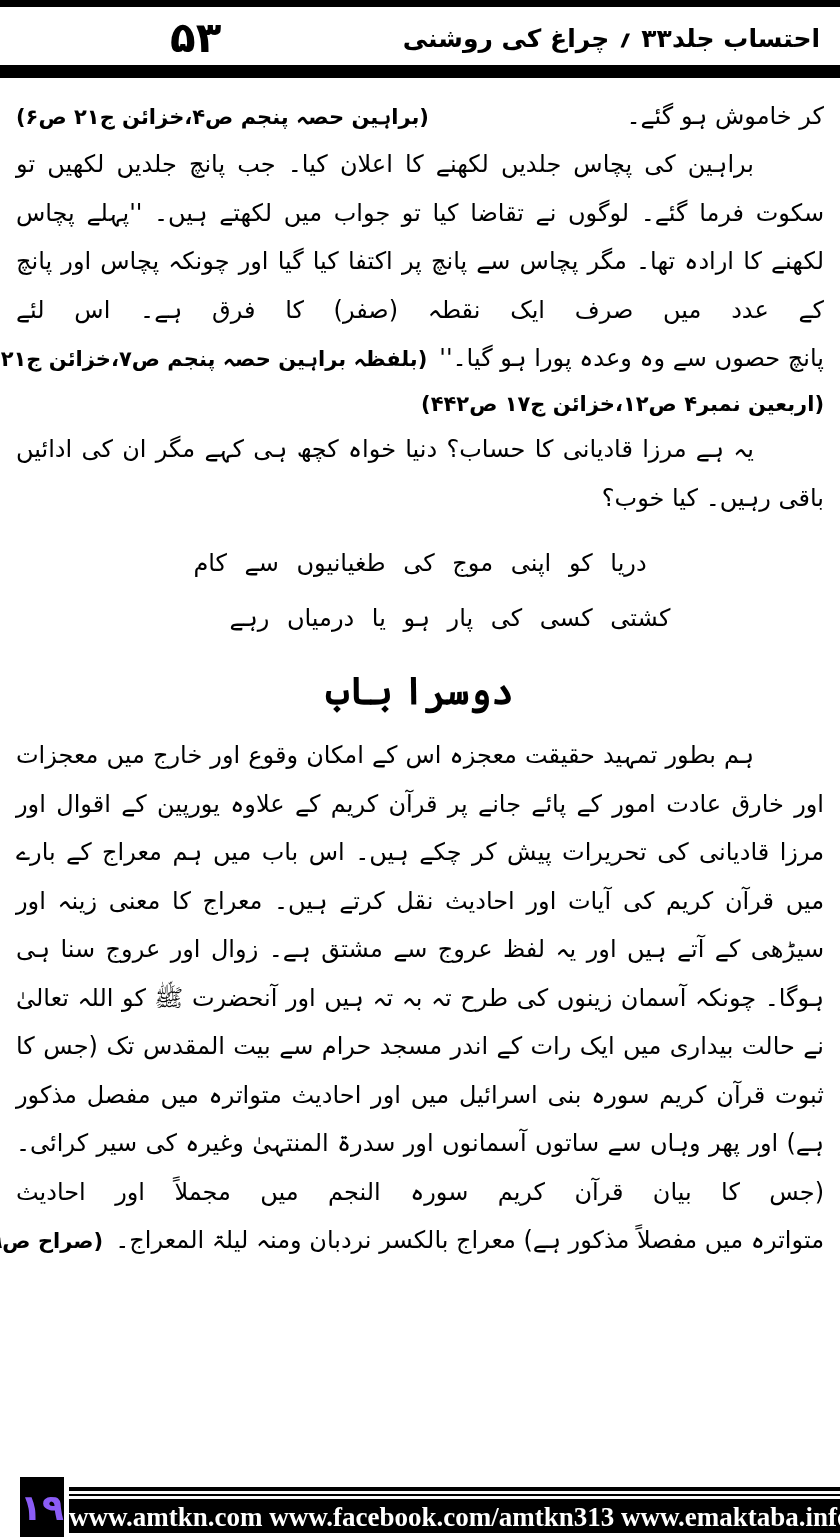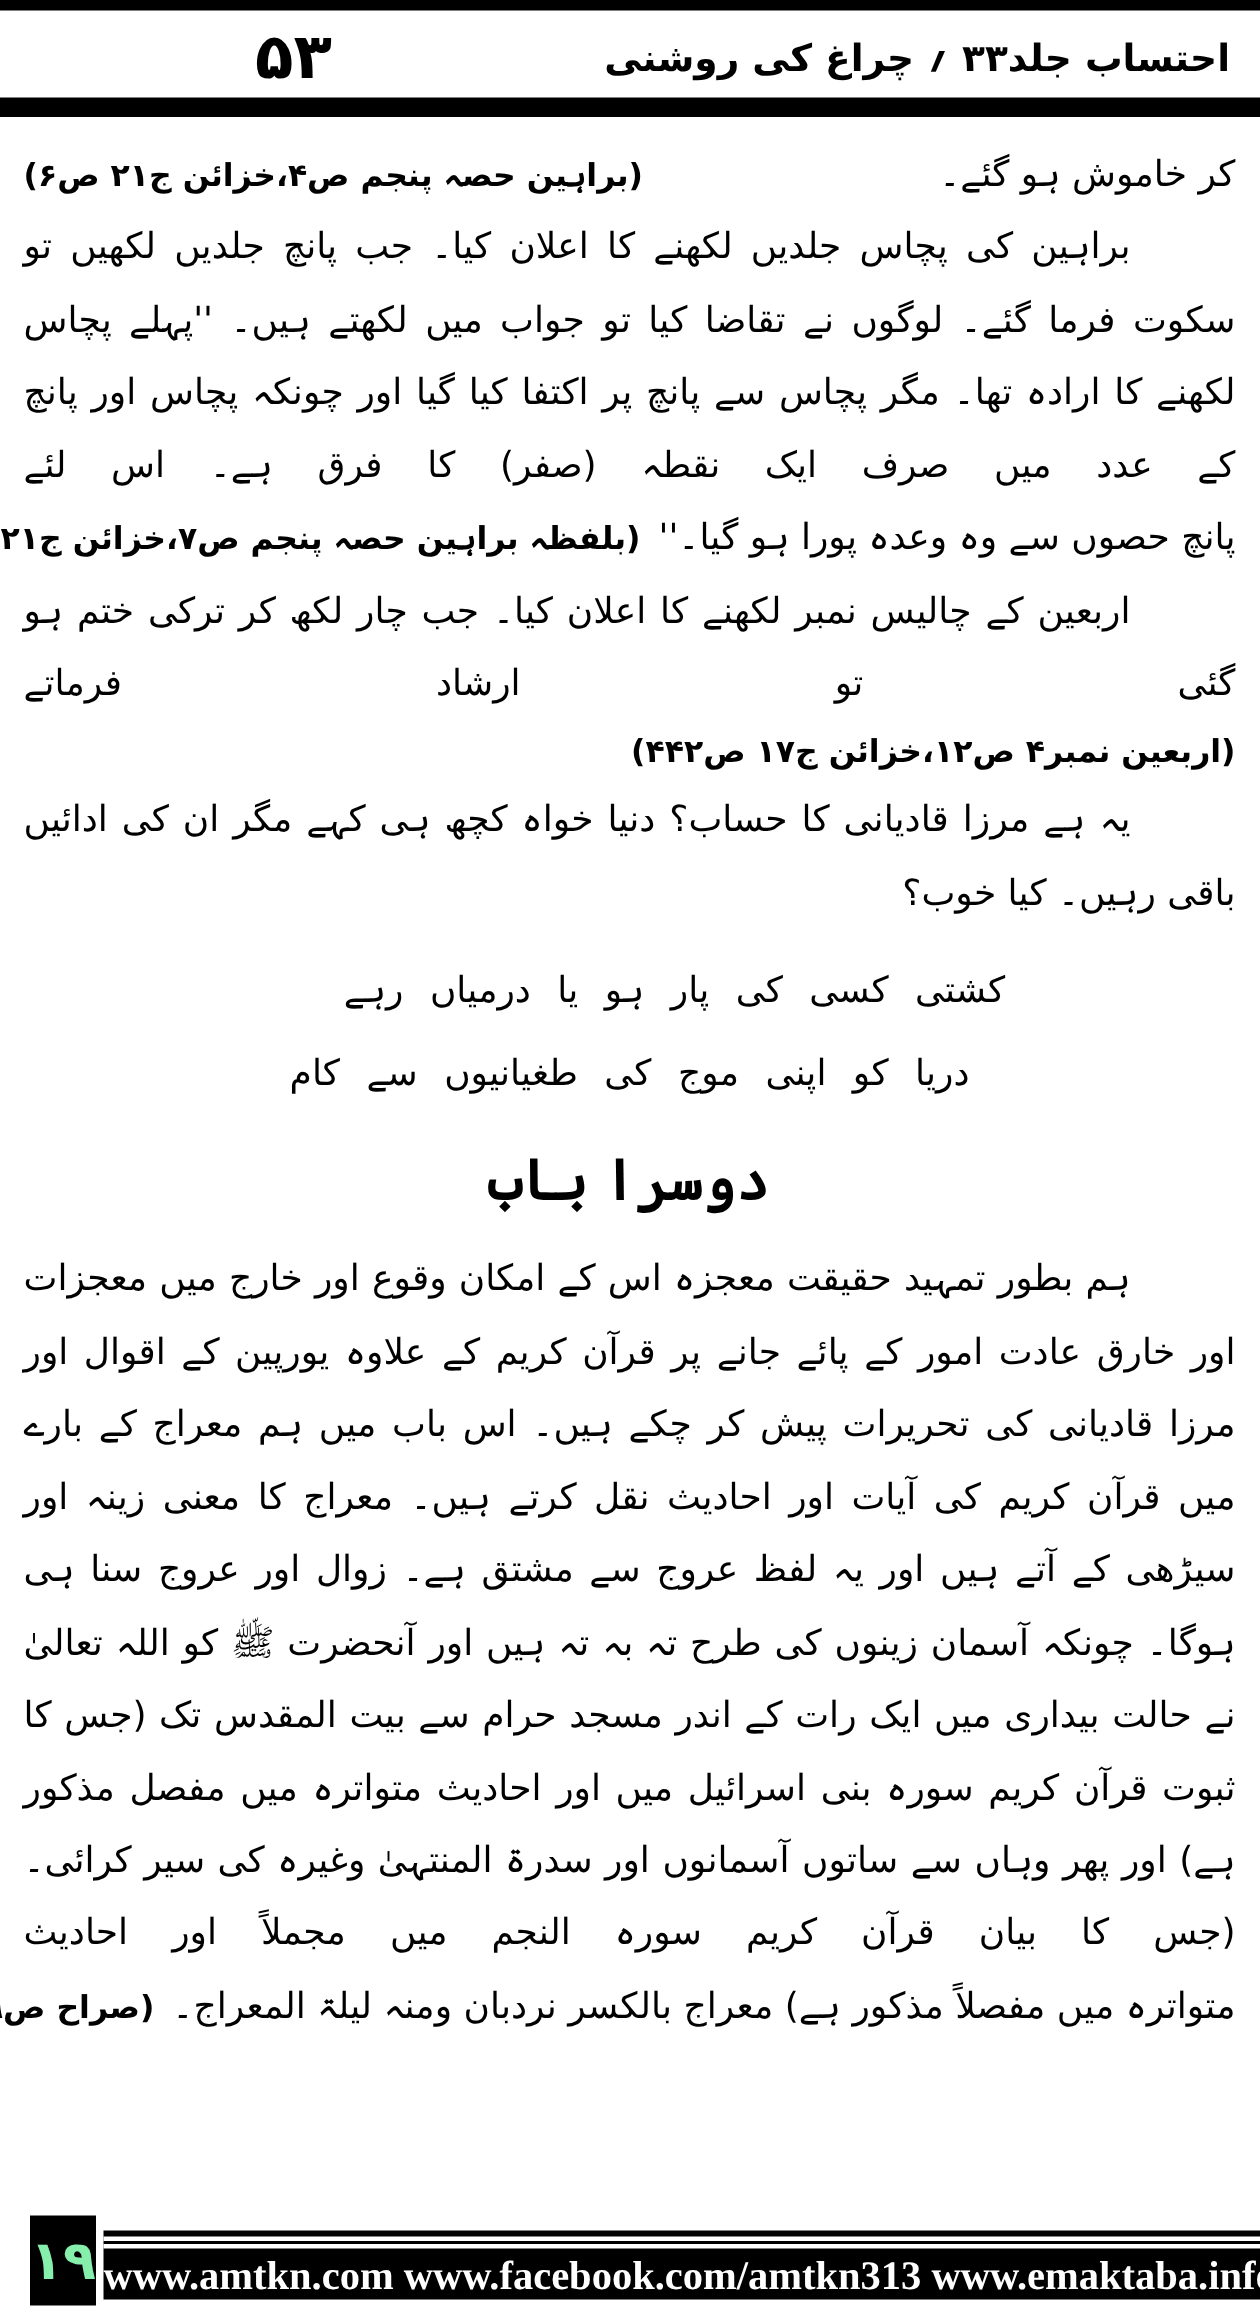--- a/index.html
+++ b/index.html
@@ -47,21 +47,21 @@
   .poetry .line2{padding-left:60px;}
   .chapter-heading{
     text-align:center;font-size:38px;font-weight:bold;margin:14px 0 10px 0;line-height:1.6;font-family:Liberation Serif, serif;
   }
   
   .footer{
     position:absolute;left:0;right:0;bottom:3px;height:60px;
     display:flex;align-items:stretch;
   }
   .footer-pagebox{
-    width:80px;margin-left:20px;background:#000;color:#86efac;
+    width:80px;margin-left:20px;background:#000;color:#8b5cf6;
     display:flex;align-items:center;justify-content:center;
     font-size:36px;font-weight:bold;direction:rtl;
   }
   .footer-bar{
     flex:1;background:#000;margin:10px 0 4px 5px;position:relative;
     padding-top:2px;
   }
   .stripe{height:3px;background:#fff;margin:2px 0;}
   .footer-urls{
     color:#fff;text-align:center;
@@ -94,33 +94,32 @@
 
     <div class="paragraph">
       <div class="p-body indent">براہین کی پچاس جلدیں لکھنے کا اعلان کیا۔ جب پانچ جلدیں لکھیں تو سکوت فرما گئے۔ لوگوں نے تقاضا کیا تو جواب میں لکھتے ہیں۔ ''پہلے پچاس لکھنے کا ارادہ تھا۔ مگر پچاس سے پانچ پر اکتفا کیا گیا اور چونکہ پچاس اور پانچ کے عدد میں صرف ایک نقطہ (صفر) کا فرق ہے۔ اس لئے</div>
       <div class="lastline">
         <span class="tail">پانچ حصوں سے وہ وعدہ پورا ہو گیا۔''</span>
         <span class="ref">(بلفظہ براہین حصہ پنجم ص۷،خزائن ج۲۱ ص۹)</span>
       </div>
     </div>
 
     <div class="paragraph">
-      <div class="p-body indent">اربعین کے چالیس نمبر لکھنے کا اعلان کیا۔ جب چار لکھ کر ترکی ختم ہو گئی تو ارشاد فرماتے</div>
       <div class="lastline">
         <span class="ref">(اربعین نمبر۴ ص۱۲،خزائن ج۱۷ ص۴۴۲)</span>
       </div>
     </div>
 
     <div class="paragraph">
       <div class="p-plain indent">یہ ہے مرزا قادیانی کا حساب؟ دنیا خواہ کچھ ہی کہے مگر ان کی ادائیں باقی رہیں۔ کیا خوب؟</div>
     </div>
 
     <div class="poetry">
+      <span class="poetry-line line1">دریا کو اپنی موج کی طغیانیوں سے کام</span>
       <span class="poetry-line line2">کشتی کسی کی پار ہو یا درمیاں رہے</span>
-      <span class="poetry-line line1">دریا کو اپنی موج کی طغیانیوں سے کام</span>
     </div>
 
     <div class="chapter-heading">دوسرا باب</div>
 
     <div class="paragraph">
       <div class="p-body indent">ہم بطور تمہید حقیقت معجزہ اس کے امکان وقوع اور خارج میں معجزات اور خارق عادت امور کے پائے جانے پر قرآن کریم کے علاوہ یورپین کے اقوال اور مرزا قادیانی کی تحریرات پیش کر چکے ہیں۔ اس باب میں ہم معراج کے بارے میں قرآن کریم کی آیات اور احادیث نقل کرتے ہیں۔ معراج کا معنی زینہ اور سیڑھی کے آتے ہیں اور یہ لفظ عروج سے مشتق ہے۔ زوال اور عروج سنا ہی ہوگا۔ چونکہ آسمان زینوں کی طرح تہ بہ تہ ہیں اور آنحضرت ﷺ کو اللہ تعالیٰ نے حالت بیداری میں ایک رات کے اندر مسجد حرام سے بیت المقدس تک (جس کا ثبوت قرآن کریم سورہ بنی اسرائیل میں اور احادیث متواترہ میں مفصل مذکور ہے) اور پھر وہاں سے ساتوں آسمانوں اور سدرۃ المنتہیٰ وغیرہ کی سیر کرائی۔ (جس کا بیان قرآن کریم سورہ النجم میں مجملاً اور احادیث</div>
       <div class="lastline">
         <span class="tail">متواترہ میں مفصلاً مذکور ہے) معراج بالکسر نردبان ومنہ لیلۃ المعراج۔</span>
         <span class="ref">(صراح ص۸۹)</span>
       </div>

